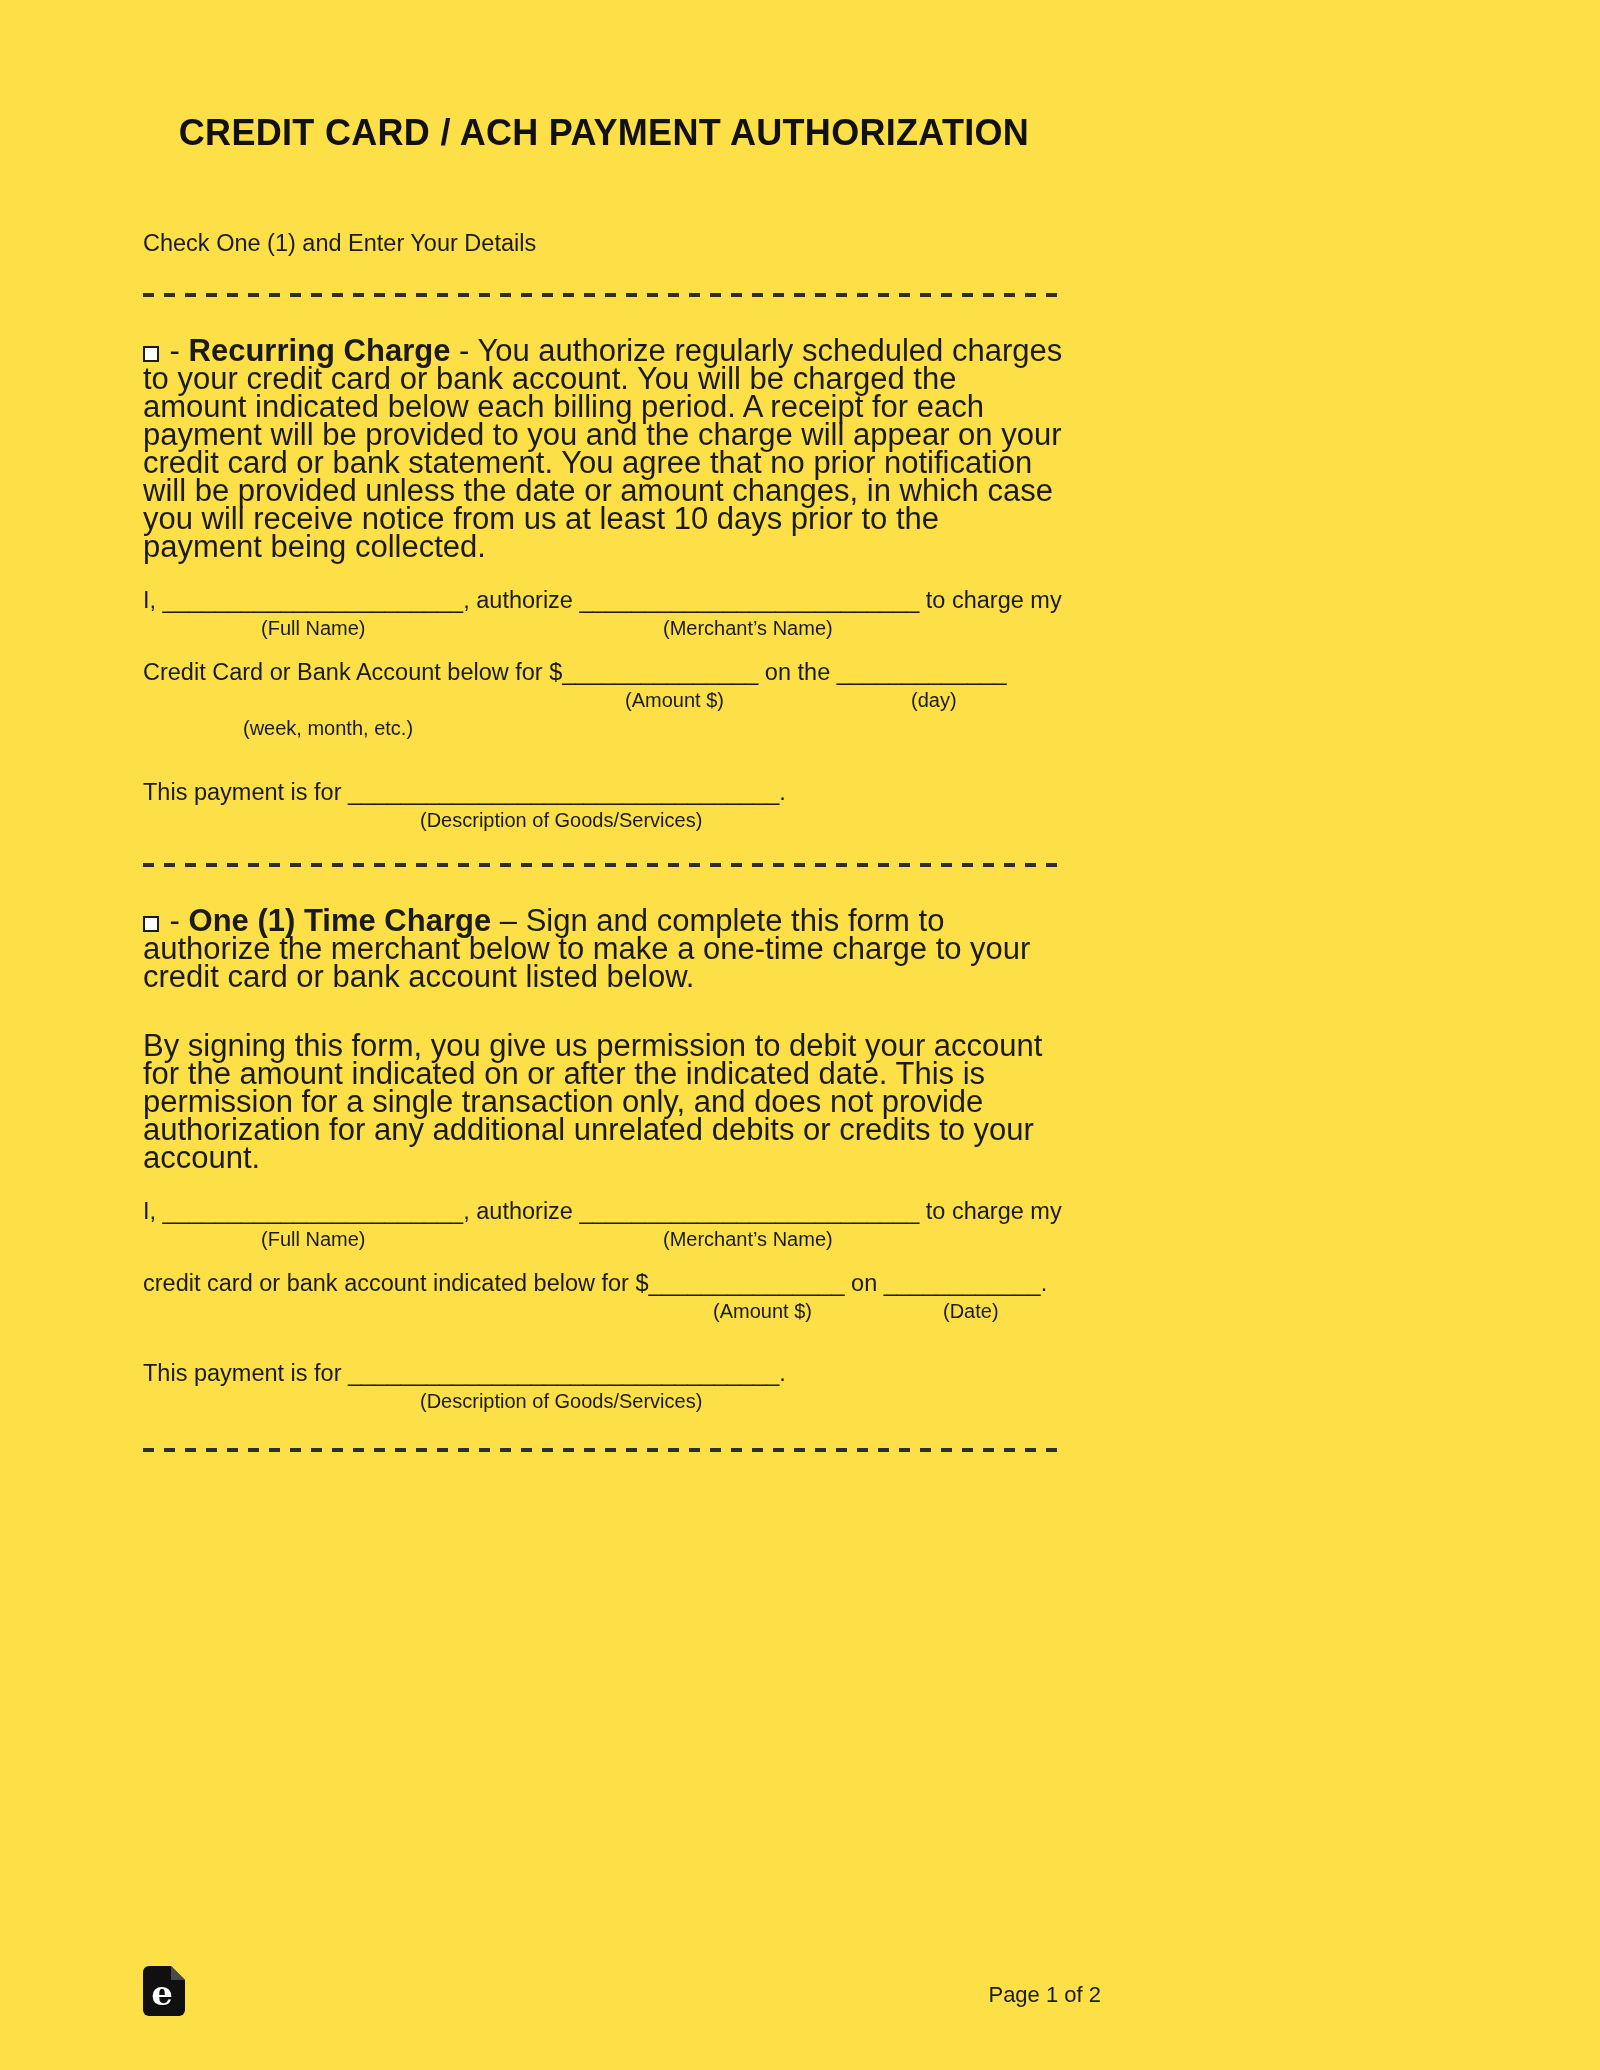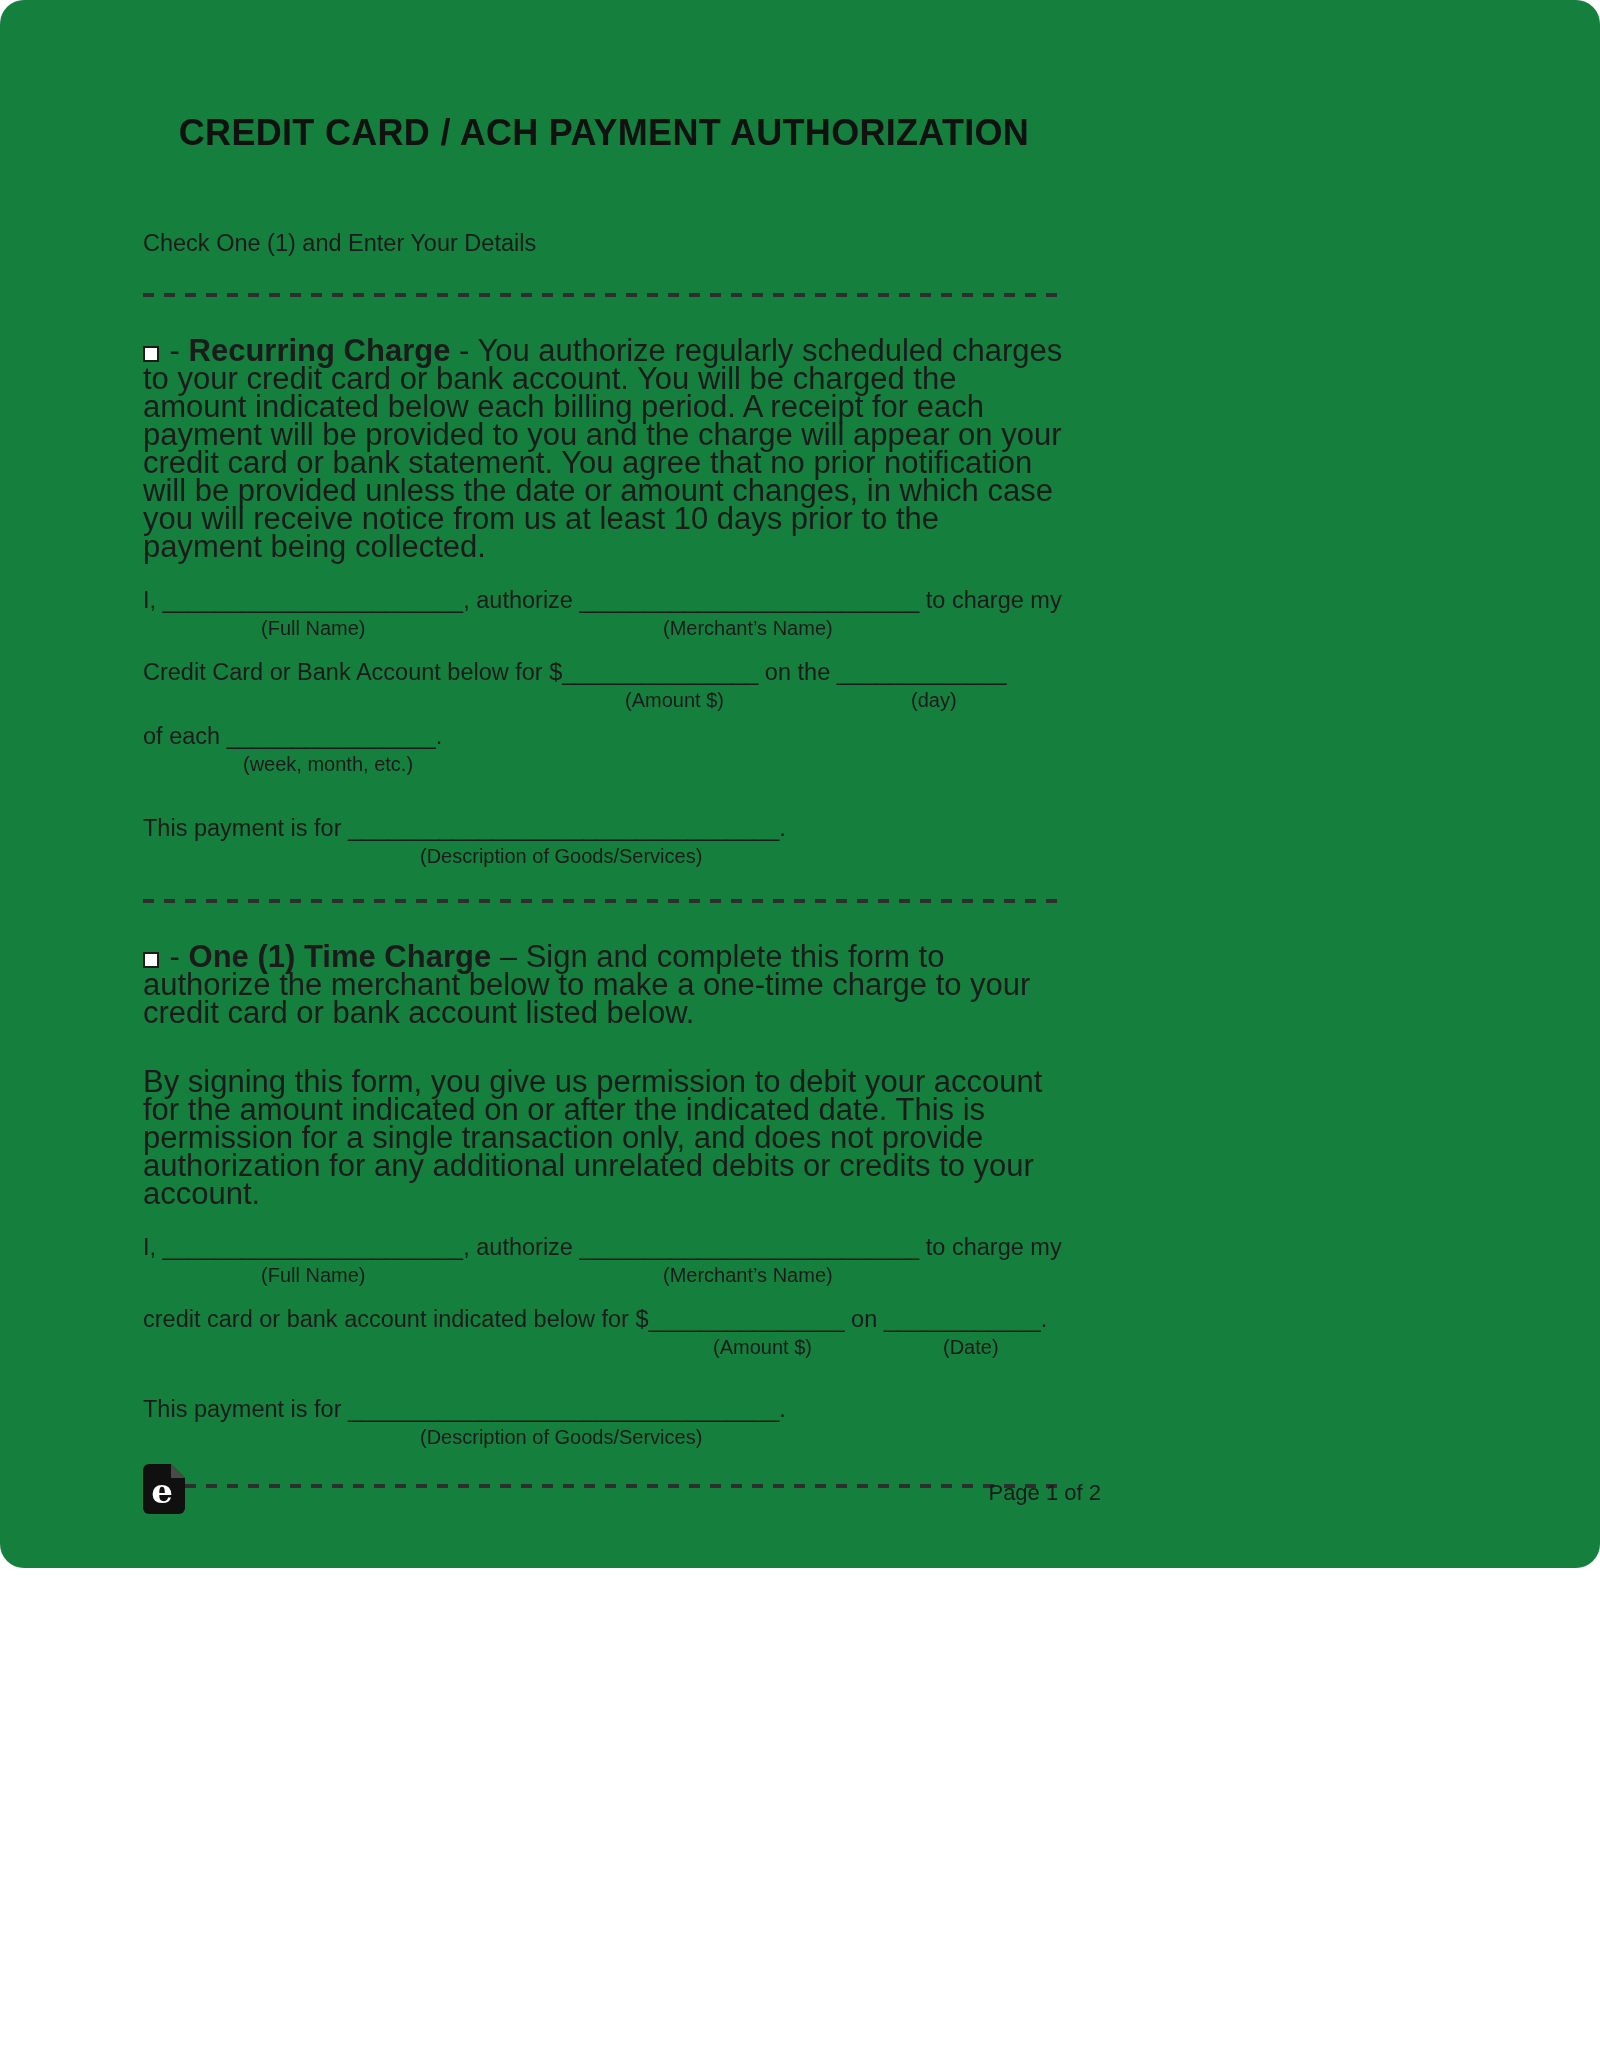--- a/index.html
+++ b/index.html
@@ -1,25 +1,24 @@
 <!DOCTYPE html>
 <html><head>
 <meta charset="utf-8">
 <style>
   * { margin: 0; padding: 0; box-sizing: border-box; }
   html, body { background: #ffffff; }
   .page {
     position: relative;
     width: 1600px;
-    height: 1568px;
-    background: #15803d;
+    height: 2070px;
+    background: #fde047;
     font-family: "Liberation Sans", sans-serif;
     color: #1b1b1b;
     overflow: hidden;
-    border-radius: 24px;
   }
   .content {
     padding: 112px 0 0 143px;
     width: 1065px; 
   }
   .doc-title {
     font-size: 36px;
     font-weight: bold;
     text-align: center;
     color: #111;
@@ -97,21 +96,20 @@
       <span class="sub-label" style="left:118px">(Full Name)</span>
       <span class="sub-label" style="left:520px">(Merchant’s Name)</span>
     </div>
 
     <div class="fill-line"><span>Credit Card or Bank Account below for $</span><span class="blank">_______________</span><span> on the </span><span class="blank">_____________</span></div>
     <div class="label-row">
       <span class="sub-label" style="left:482px">(Amount $)</span>
       <span class="sub-label" style="left:768px">(day)</span>
     </div>
 
-    <div class="fill-line" style="margin-top:6px;"><span>of each </span><span class="blank">________________</span><span>.</span></div>
     <div class="label-row">
       <span class="sub-label" style="left:100px">(week, month, etc.)</span>
     </div>
 
     <div class="fill-line" style="margin-top:34px;"><span>This payment is for </span><span class="blank">_________________________________</span><span>.</span></div>
     <div class="label-row">
       <span class="sub-label" style="left:277px">(Description of Goods/Services)</span>
     </div>
 
     <div class="sep" style="margin-top:28px;"></div>

